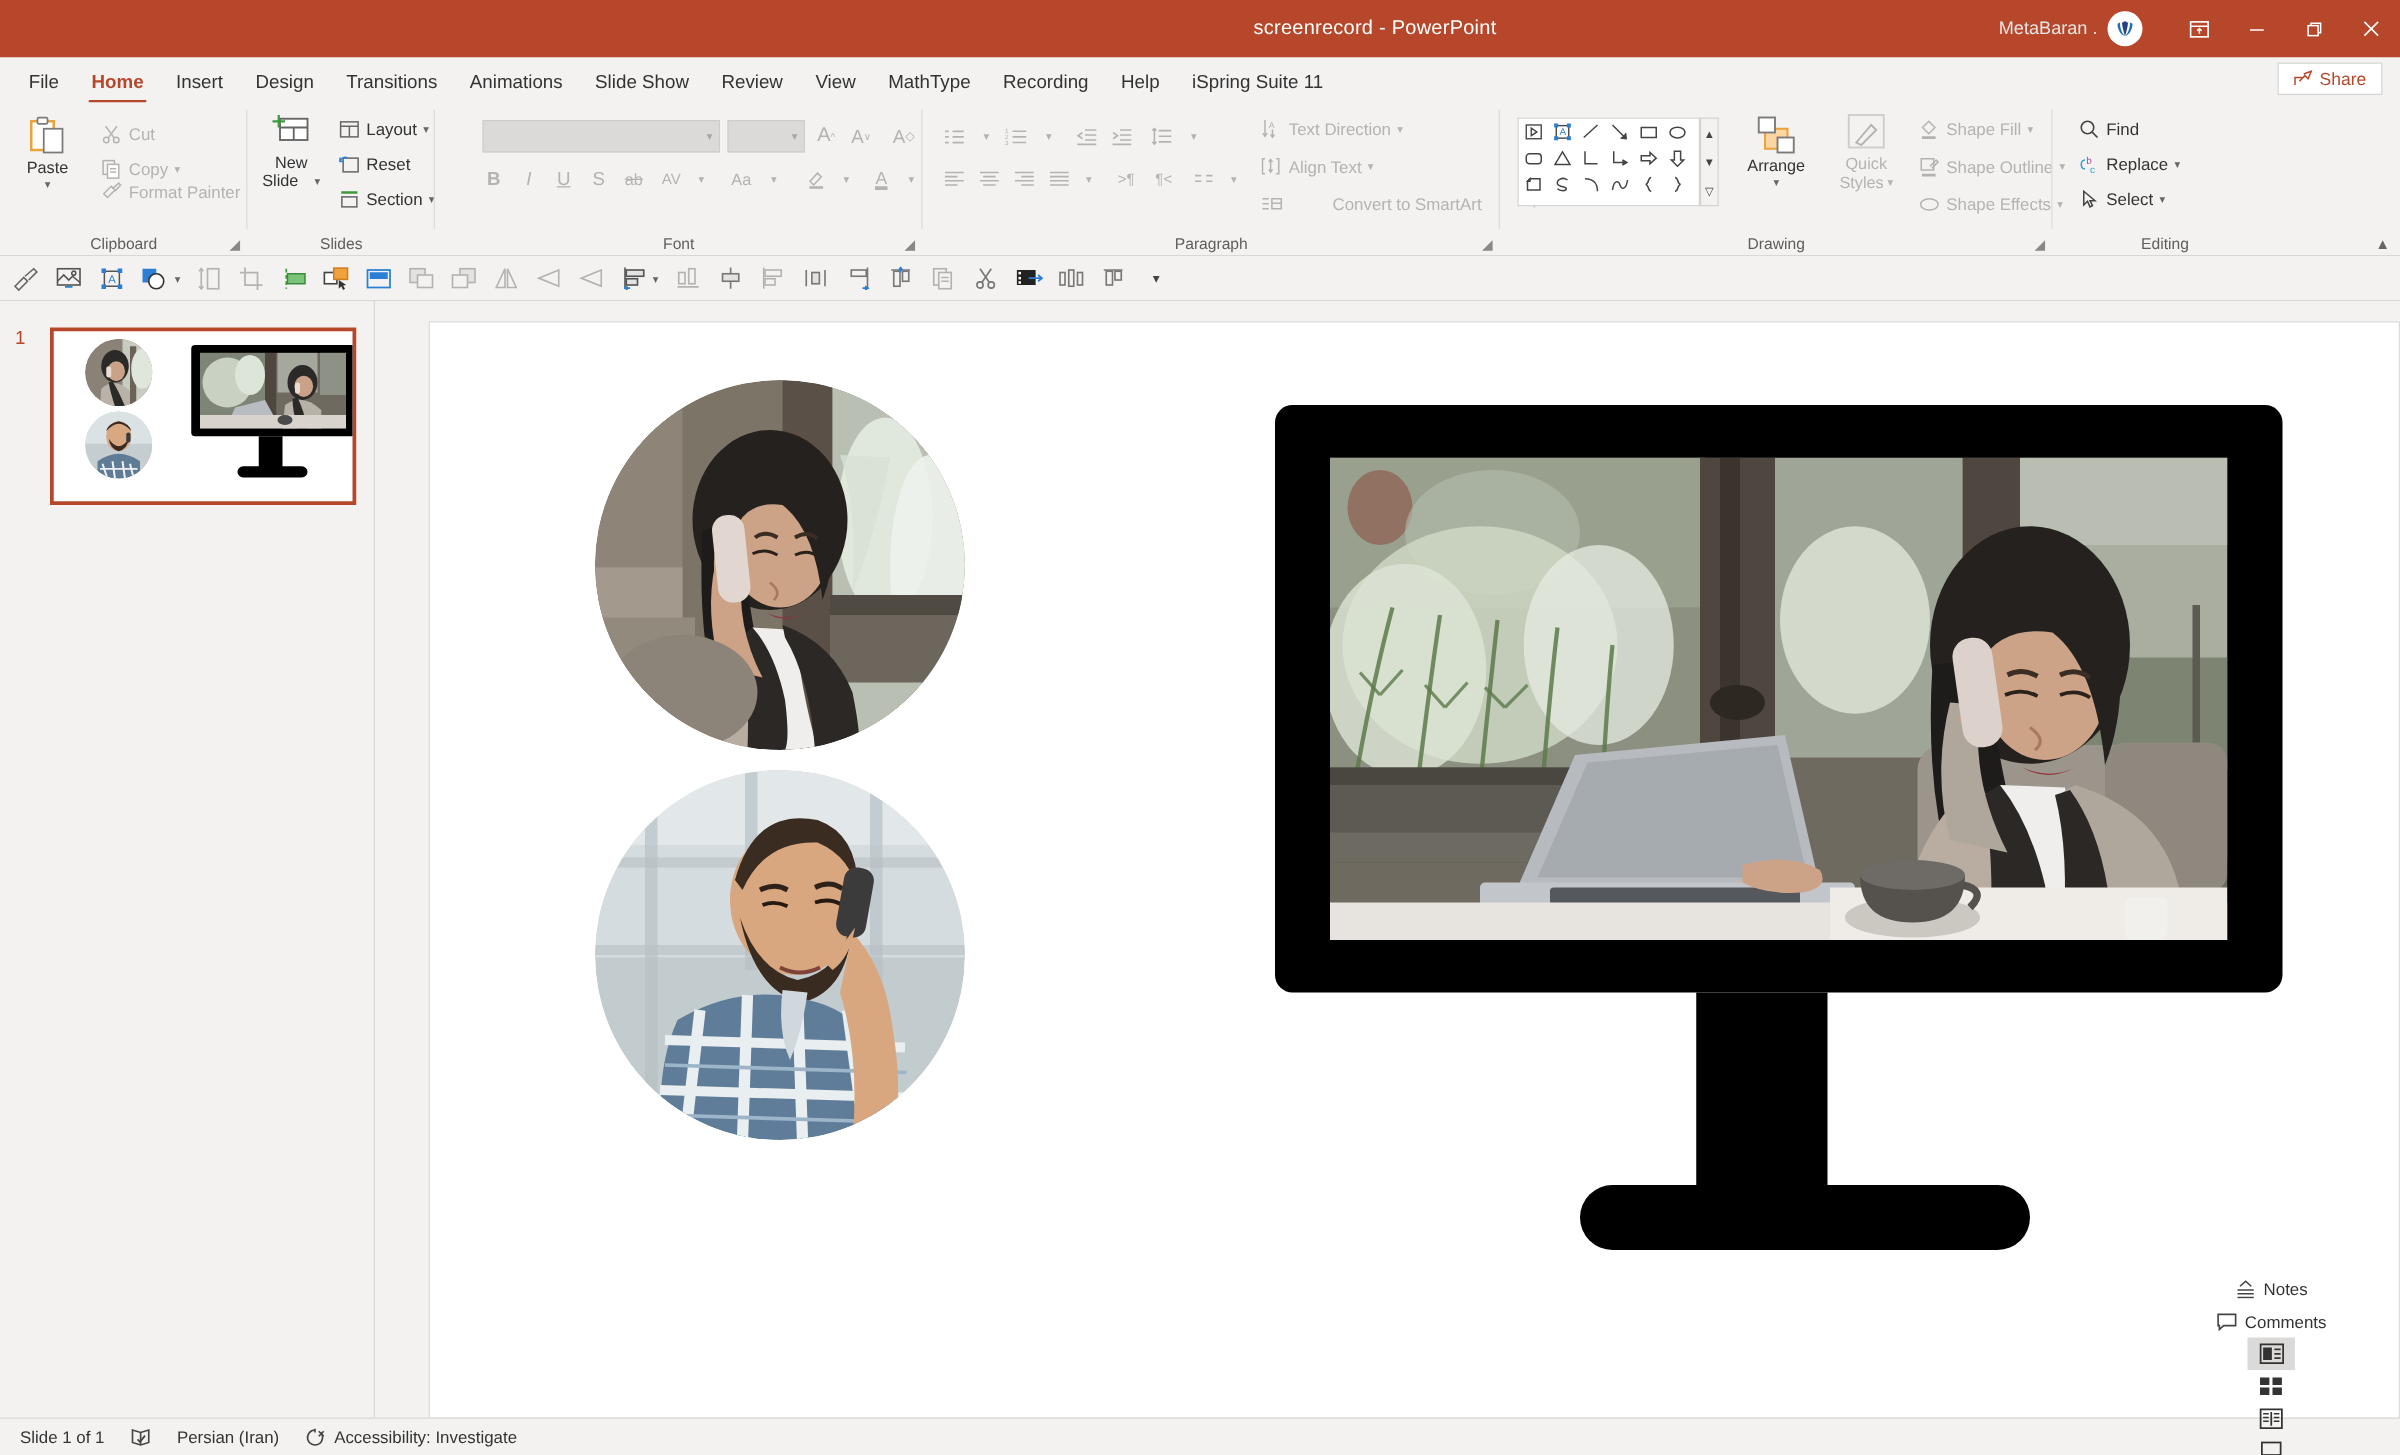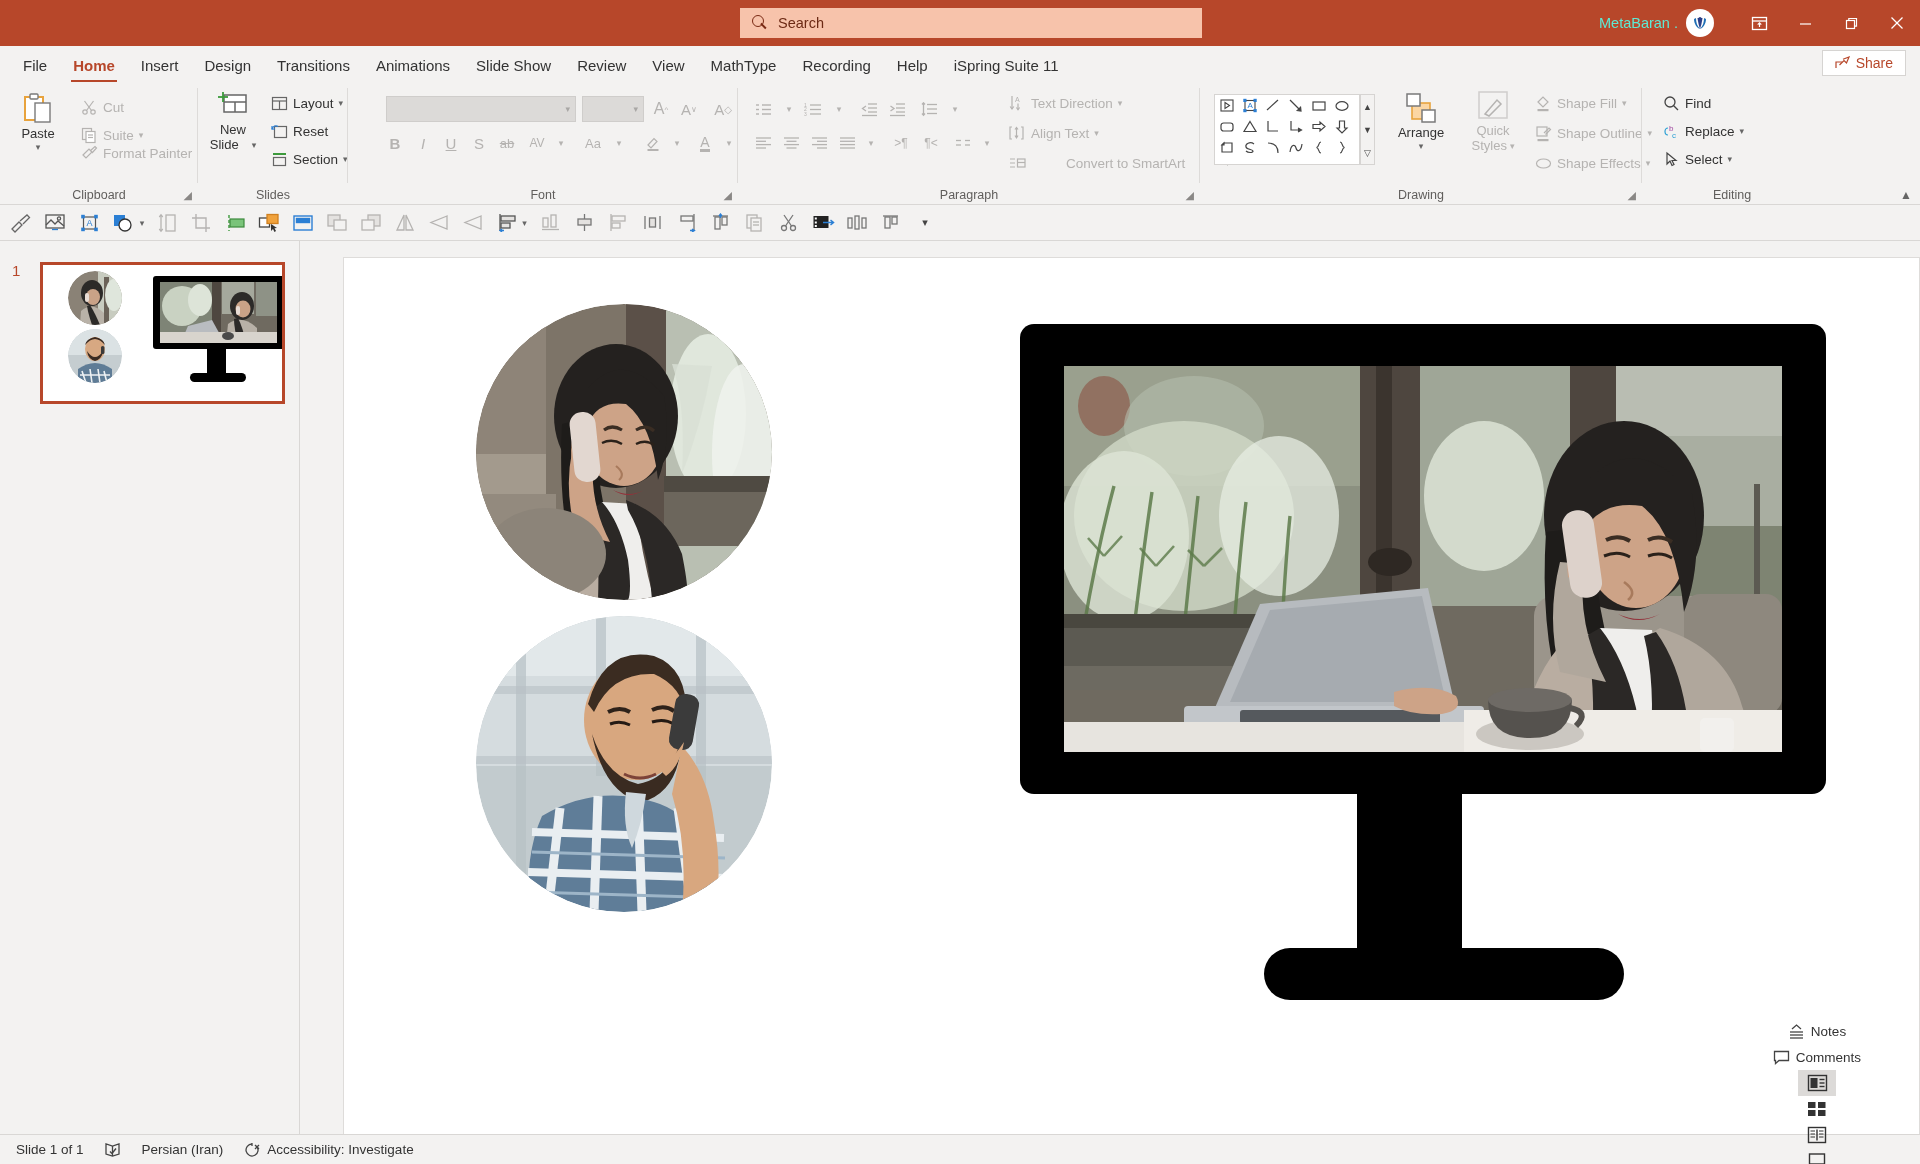--- a/index.html
+++ b/index.html
@@ -34,21 +34,21 @@
   .tb-search .mag::after {
     content: ""; position: absolute; left: 10px; top: 11px; width: 7px; height: 1.7px;
     background: #7a2a14; transform: rotate(45deg);
   }
   .tb-search span { color: #6d2a15; font-size: 14.5px; }
 
   .tb-right {
     position: absolute; right: 0; top: 0; height: 46px;
     display: flex; align-items: center;
   }
-  .tb-user { color: #5eead4; font-size: 14.5px; margin-right: 8px; white-space: nowrap; }
+  .tb-user { color: #e5e5e5; font-size: 14.5px; margin-right: 8px; white-space: nowrap; }
   .tb-avatar {
     width: 28px; height: 28px; border-radius: 50%; background: #ffffff;
     display: flex; align-items: center; justify-content: center; margin-right: 22px;
     overflow: hidden;
   }
   .tb-btn {
     width: 46px; height: 46px; display: flex; align-items: center; justify-content: center;
     color: #fff; cursor: pointer;
   }
 
@@ -220,24 +220,20 @@
 
   svg { display: block; }
 </style>
 </head>
 <body>
 
 <div class="titlebar">
   <div class="tb-left"></div>
   <div class="tb-title">screenrecord  -  PowerPoint</div>
 
-  <div class="tb-search">
-    <span class="mag"></span>
-    <span>Search</span>
-  </div>
 
   <div class="tb-right">
     <span class="tb-user">MetaBaran .</span>
     <span class="tb-avatar">
       <svg width="26" height="26" viewBox="0 0 26 26">
         <circle cx="13" cy="13" r="13" fill="#fff"></circle>
         <path d="M13 6 C9 6 6 9 6 13 C6 17 9 20 13 20 C17 20 20 17 20 13 C20 9 17 6 13 6 Z" fill="#fff"></path>
         <path d="M7 9 C7 14 10 18 13 19 C10 16 9 12 9 8 Z" fill="#1f6fb5"></path>
         <path d="M19 9 C19 14 16 18 13 19 C16 16 17 12 17 8 Z" fill="#1f6fb5"></path>
         <path d="M10.5 8 C11 12 12 16 13 19 C14 16 15 12 15.5 8 Z" fill="#2b3f87"></path>
@@ -324,21 +320,21 @@
 
     <div class="smbtn dis" style="left:78px; top:42px;">
       <span class="ico">
         <svg width="17" height="17" viewBox="0 0 17 17" fill="none" stroke="#b5b3b1" stroke-width="1.2">
           <rect x="1.5" y="1.5" width="9" height="11"></rect>
             <rect x="5" y="4.5" width="9" height="11" fill="#fff"></rect>
           <line x1="7" y1="8" x2="12" y2="8"></line>
             <line x1="7" y1="10.5" x2="12" y2="10.5"></line>
         </svg>
       </span>
-      <span>Suite</span>
+      <span>Copy</span>
       <span class="chev dis">▾</span>
     </div>
 
     <div class="smbtn dis" style="left:78px; top:60px;">
       <span class="ico">
         <svg width="17" height="17" viewBox="0 0 17 17" fill="none" stroke="#b5b3b1" stroke-width="1.2">
           <path d="M2 13 L8 7 L11 10 L5 16 Z" transform="translate(0,-3)"></path>
           <path d="M9 6 L14 1.5 L15.5 3 L11 8"></path>
         </svg>
       </span>

